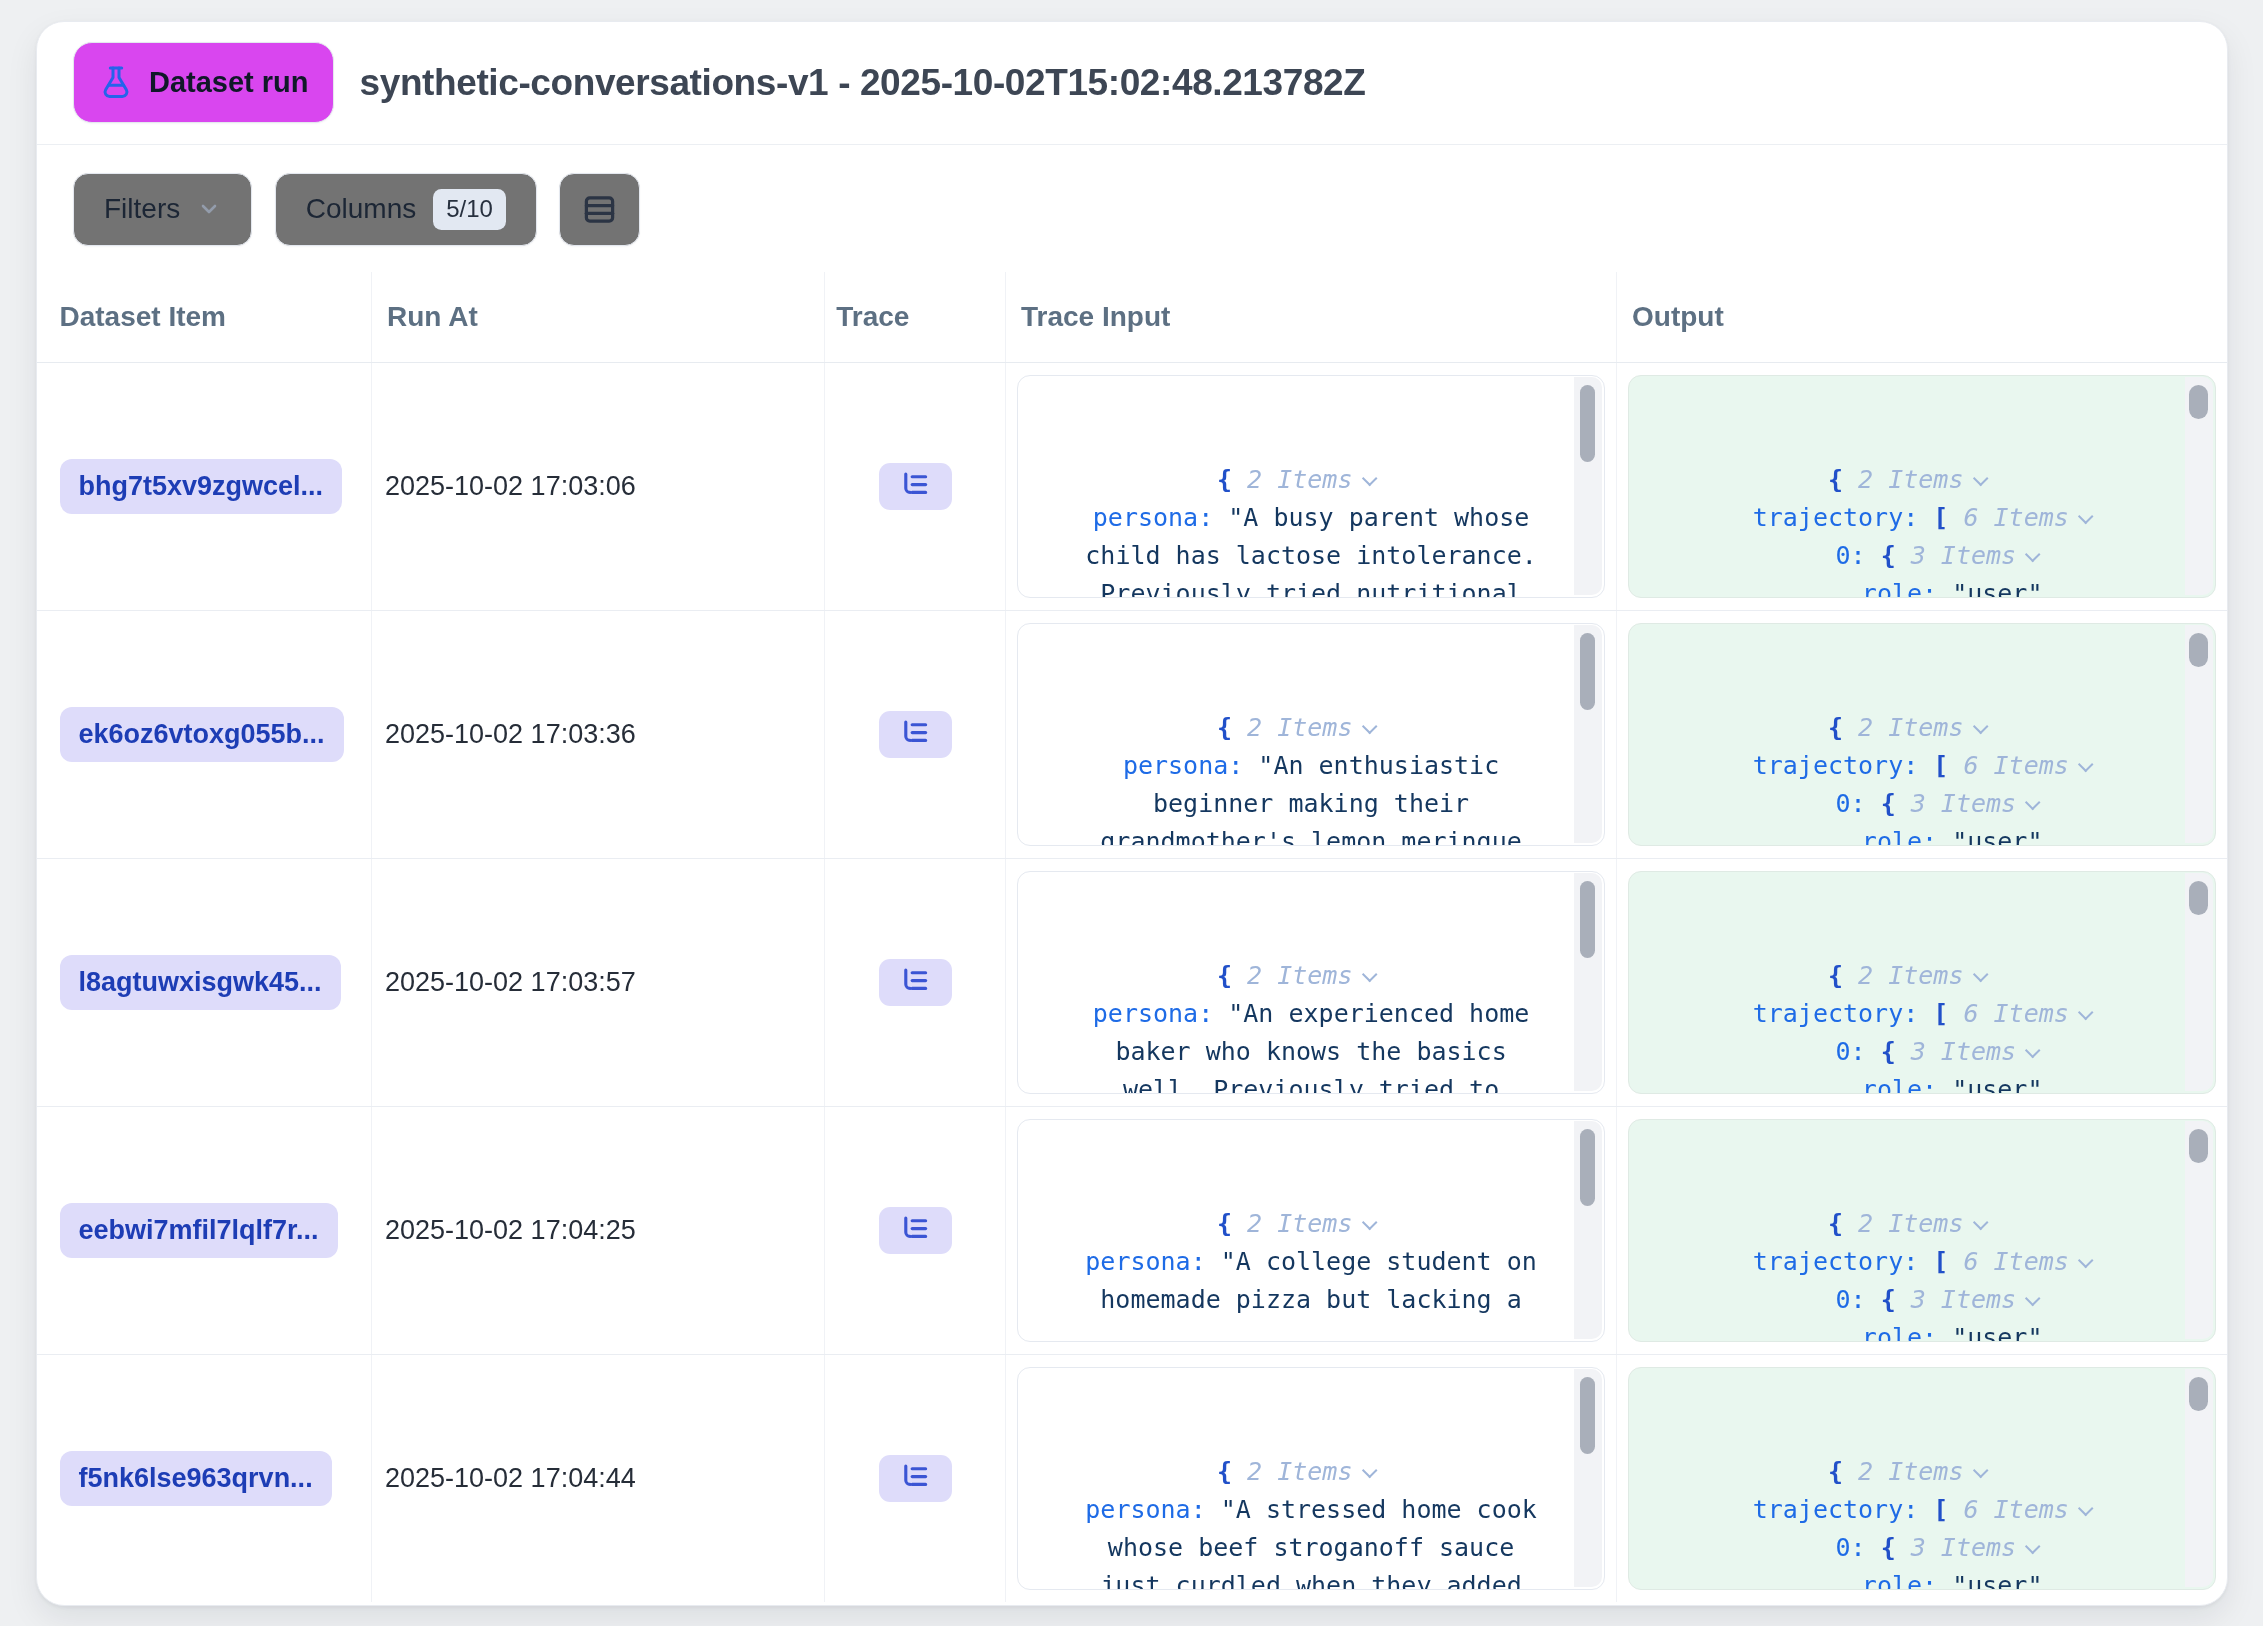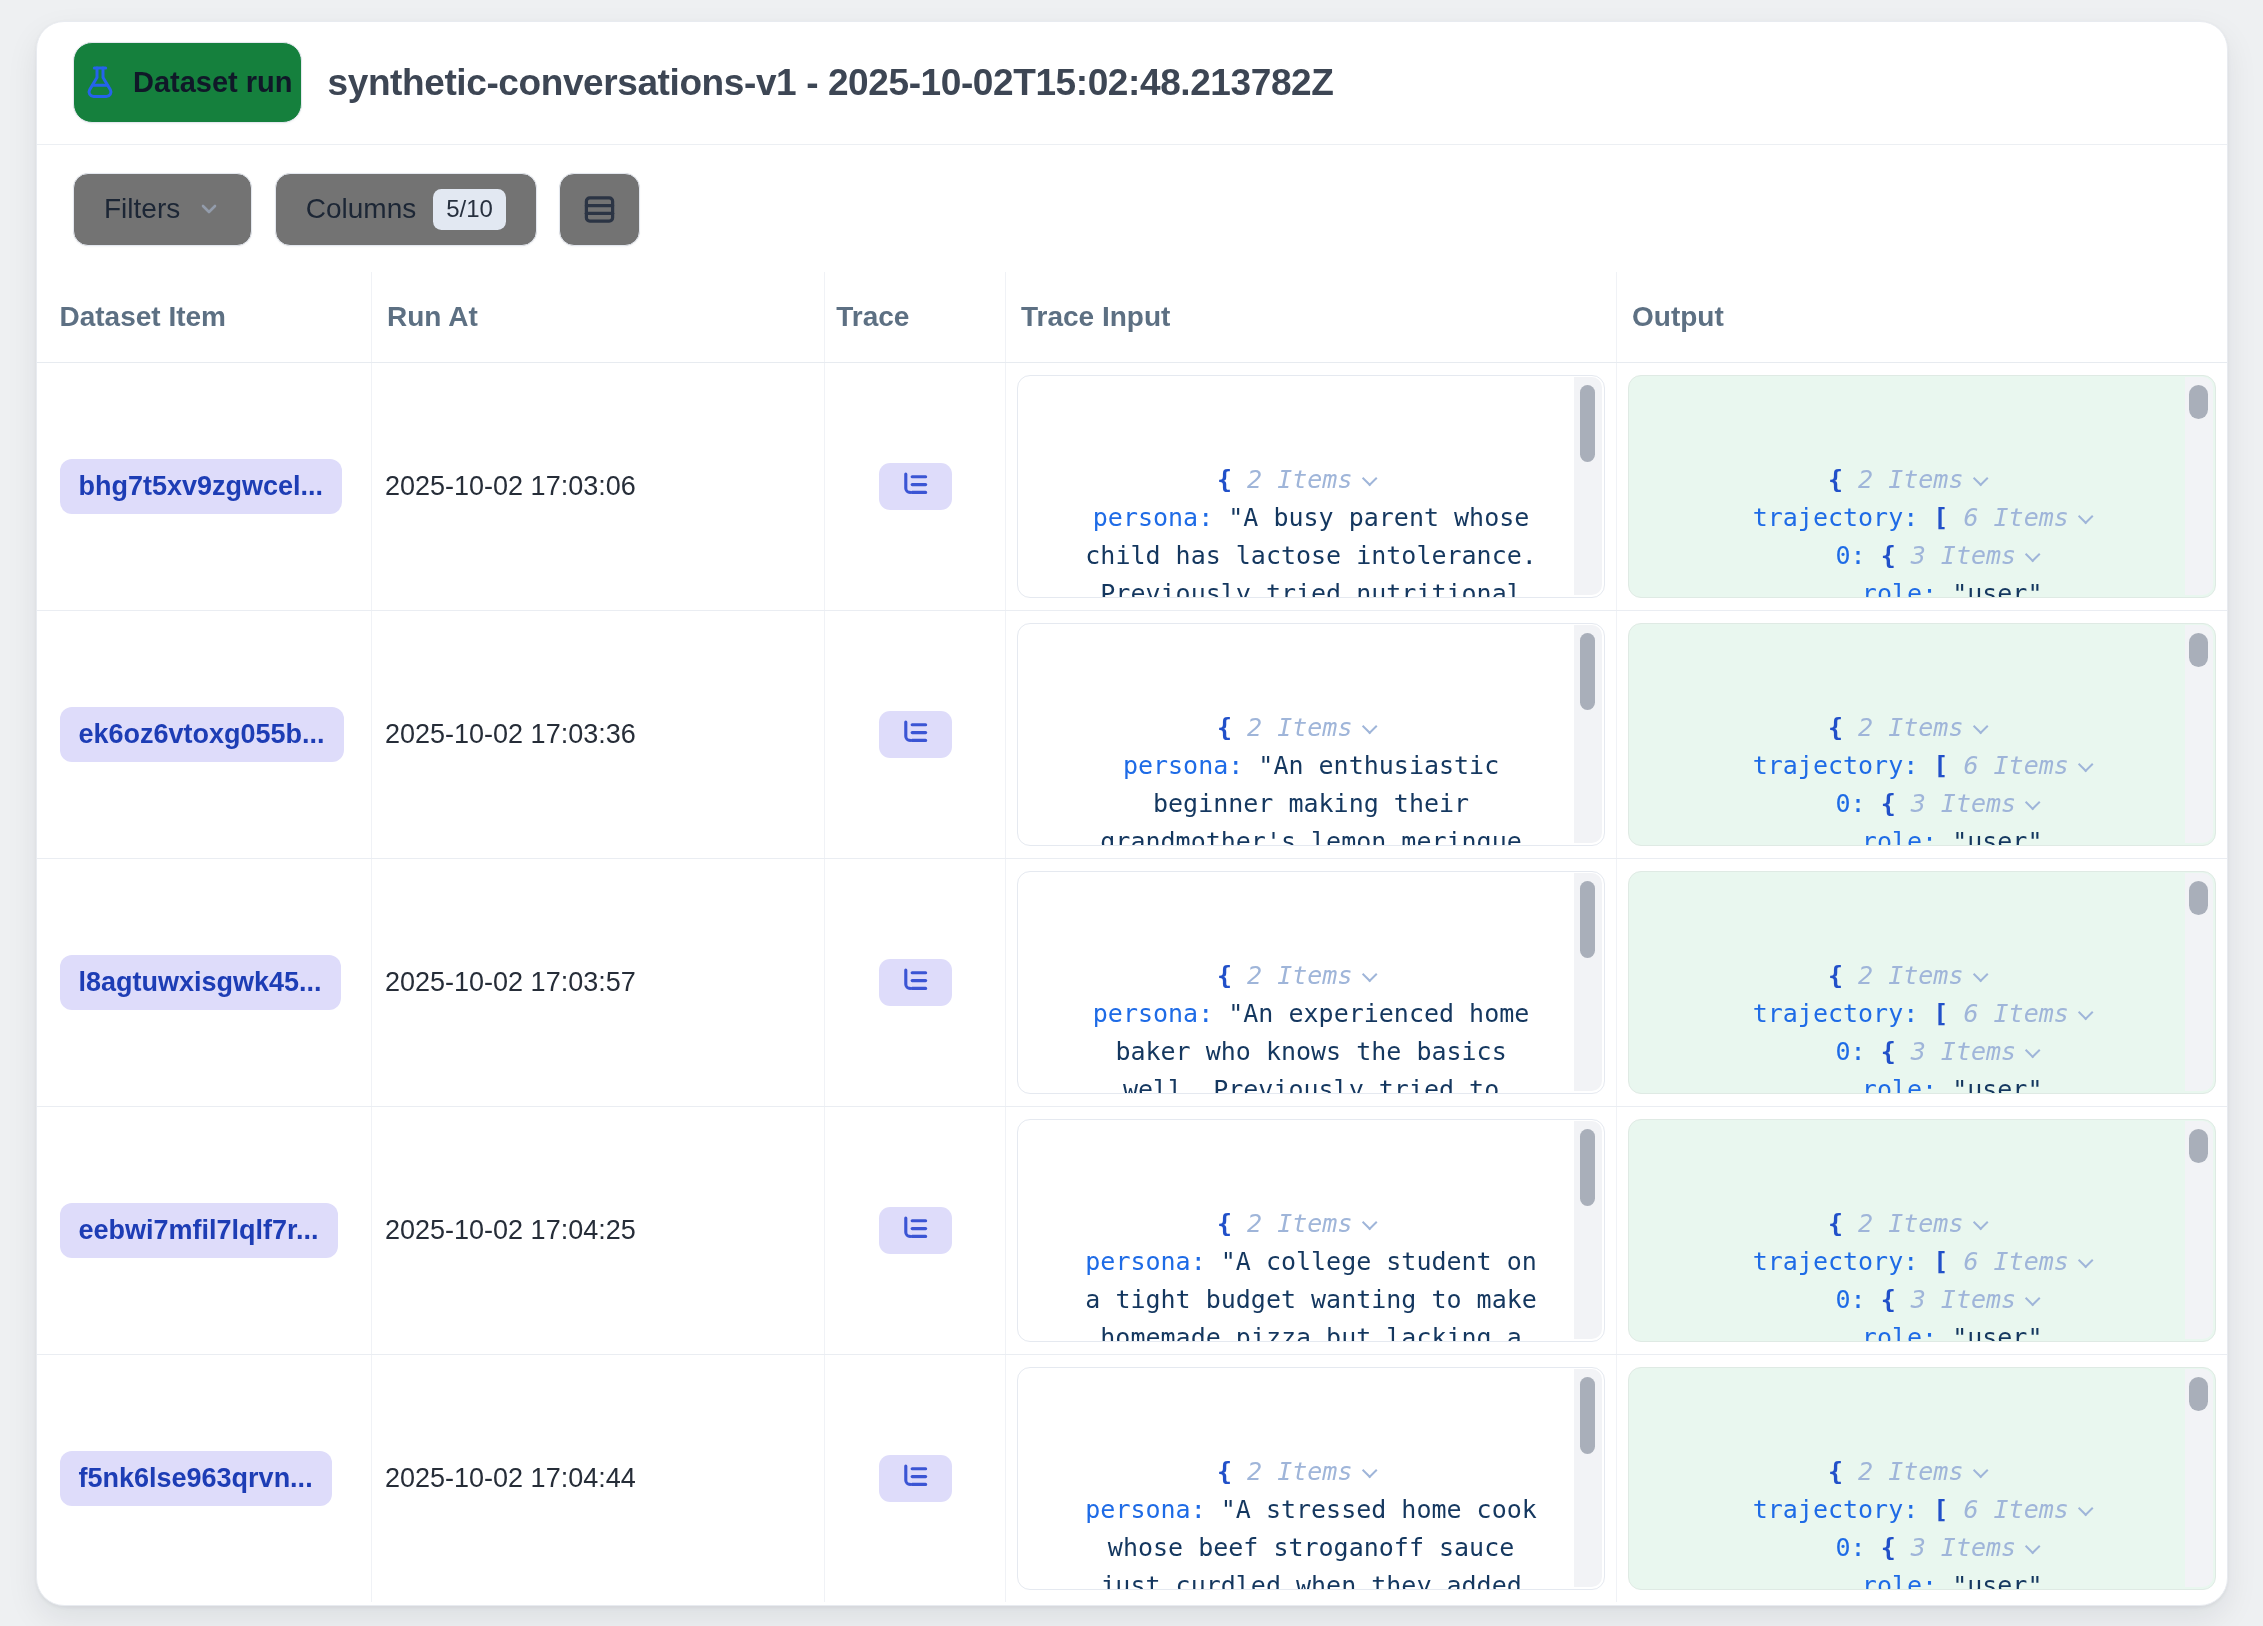--- a/index.html
+++ b/index.html
@@ -18,21 +18,21 @@
     overflow:hidden;
     box-sizing:border-box;
   }
   
   .card-header{
     height:122px;display:flex;align-items:center;gap:26px;
     padding:0 36px;border-bottom:0.9px solid #eceff3;
   }
   .ds-badge{
     display:inline-flex;align-items:center;gap:15px;
-    padding:0 8px;height:79px;background:#15803d;
+    padding:0 24px;height:79px;background:#d946ef;
     border:1.9px solid #e4e8ef;border-radius:19px;
     box-shadow:0 0.9px 1.9px rgba(16,24,40,.04);
   }
   .ds-badge svg{width:36px;height:36px;stroke:#2563eb;fill:none;stroke-width:2;stroke-linecap:round;stroke-linejoin:round;}
   .ds-badge-label{font-size:29px;font-weight:700;color:#101828;}
   .page-title{
     margin:0;font-size:37px;font-weight:700;color:var(--title-text,#3d4654);
     letter-spacing:-0.4px;white-space:nowrap;
   }
   
@@ -262,21 +262,21 @@
         <svg viewBox="0 0 24 24">
           <path d="M5.5 3.5v10a3 3 0 0 0 3 3"></path>
           <line x1="10" y1="5.5" x2="19.5" y2="5.5"></line>
           <line x1="10" y1="11" x2="19.5" y2="11"></line>
           <line x1="10" y1="16.5" x2="19.5" y2="16.5"></line>
         </svg>
       </button>
     </div>
     <div class="cell json-cell">
       <div class="json-box">
-        <div class="jbody"><div class="jl"><span class="tok-b">{ </span><span class="tok-c">2 Items</span></div><div class="jl"><span class="tok-k">  persona:</span><span class="tok-s"> "A college student on</span></div><div class="jl"><span class="tok-s">  a tight budget wanting to make</span></div><div class="jl"><span class="tok-s">  homemade pizza but lacking a</span></div></div>
+        <div class="jbody"><div class="jl"><span class="tok-b">{ </span><span class="tok-c">2 Items</span></div><div class="jl"><span class="tok-k">  persona:</span><span class="tok-s"> "A college student on</span></div><div class="jl"><span class="tok-s">  homemade pizza but lacking a</span></div></div>
         <div class="sb-track"><div class="sb-thumb tall"></div></div>
       </div>
     </div>
     <div class="cell json-cell">
       <div class="json-box green">
         <div class="jbody"><div class="jl"><span class="tok-b">{ </span><span class="tok-c">2 Items</span></div><div class="jl"><span class="tok-k">  trajectory:</span><span class="tok-b"> [</span><span class="tok-c"> 6 Items</span></div><div class="jl"><span class="tok-k">    0:</span><span class="tok-b"> {</span><span class="tok-c"> 3 Items</span></div><div class="jl"><span class="tok-k">      role:</span><span class="tok-s"> "user"</span></div></div>
         <div class="sb-track"><div class="sb-thumb short"></div></div>
       </div>
     </div>
   </div>

